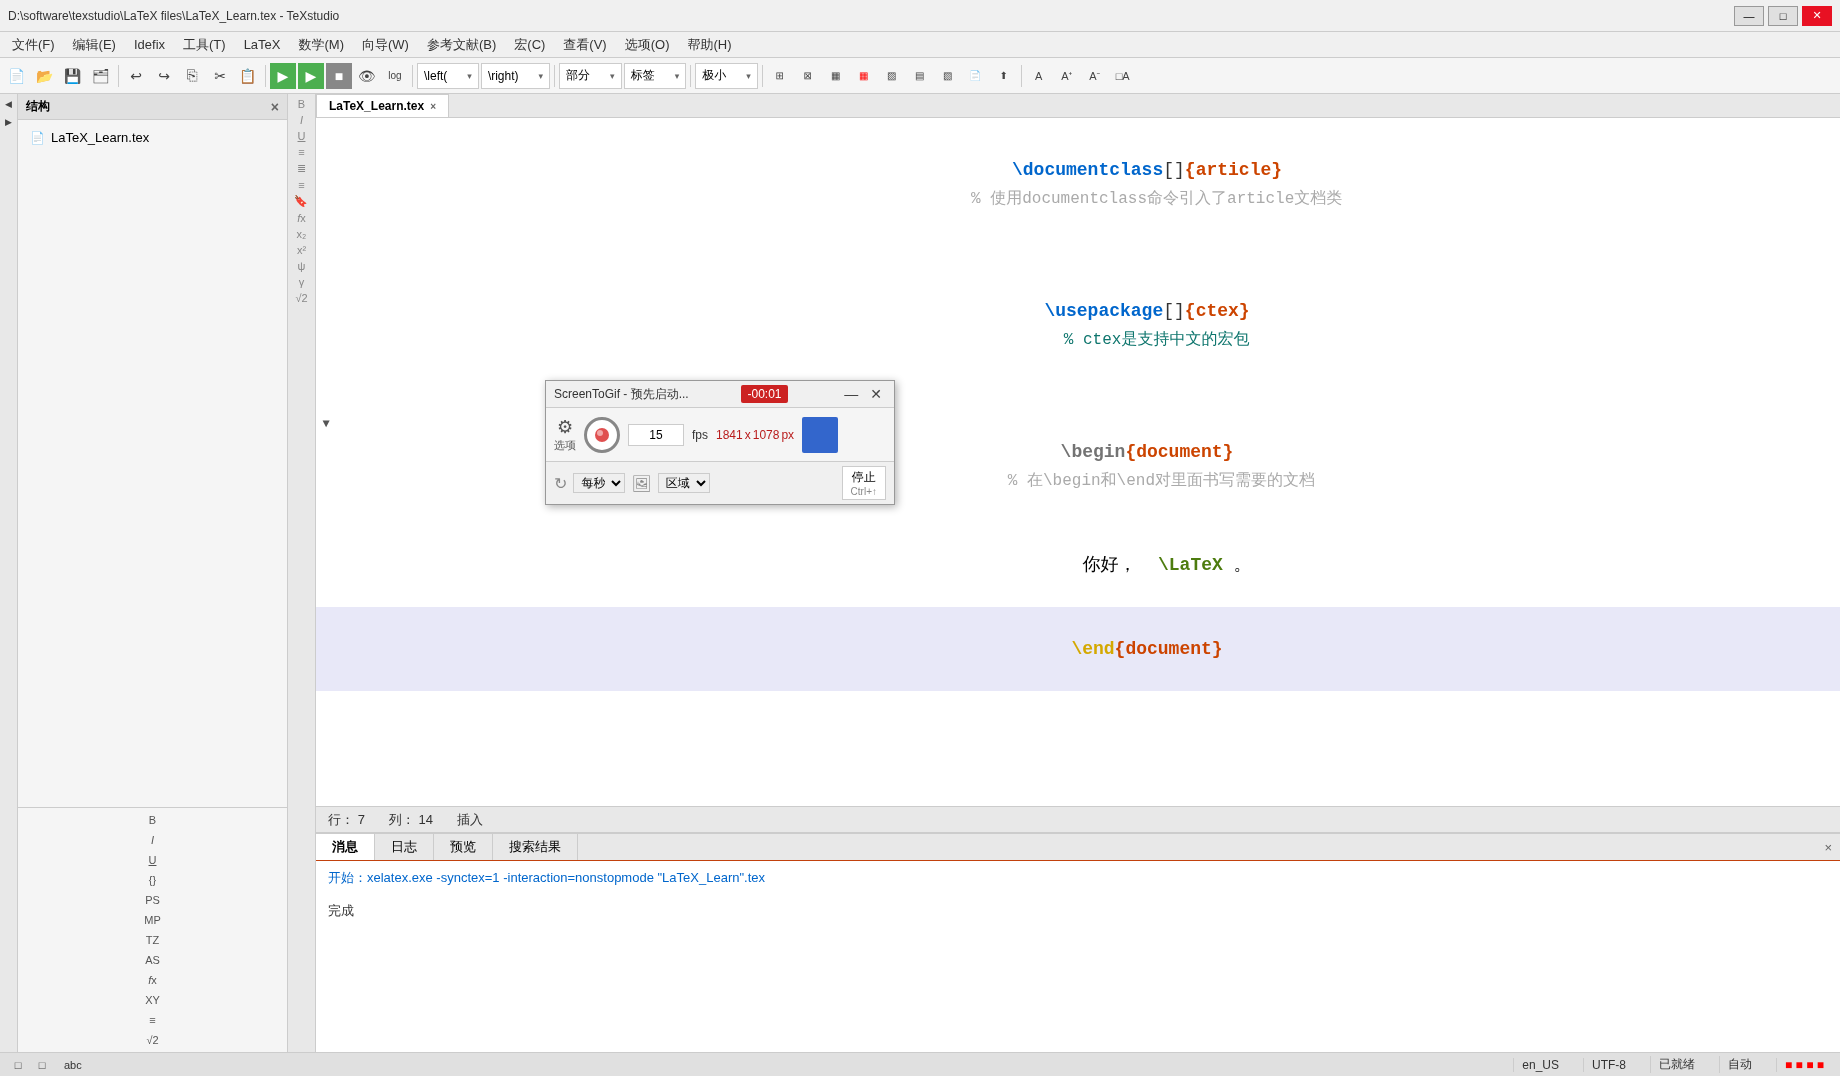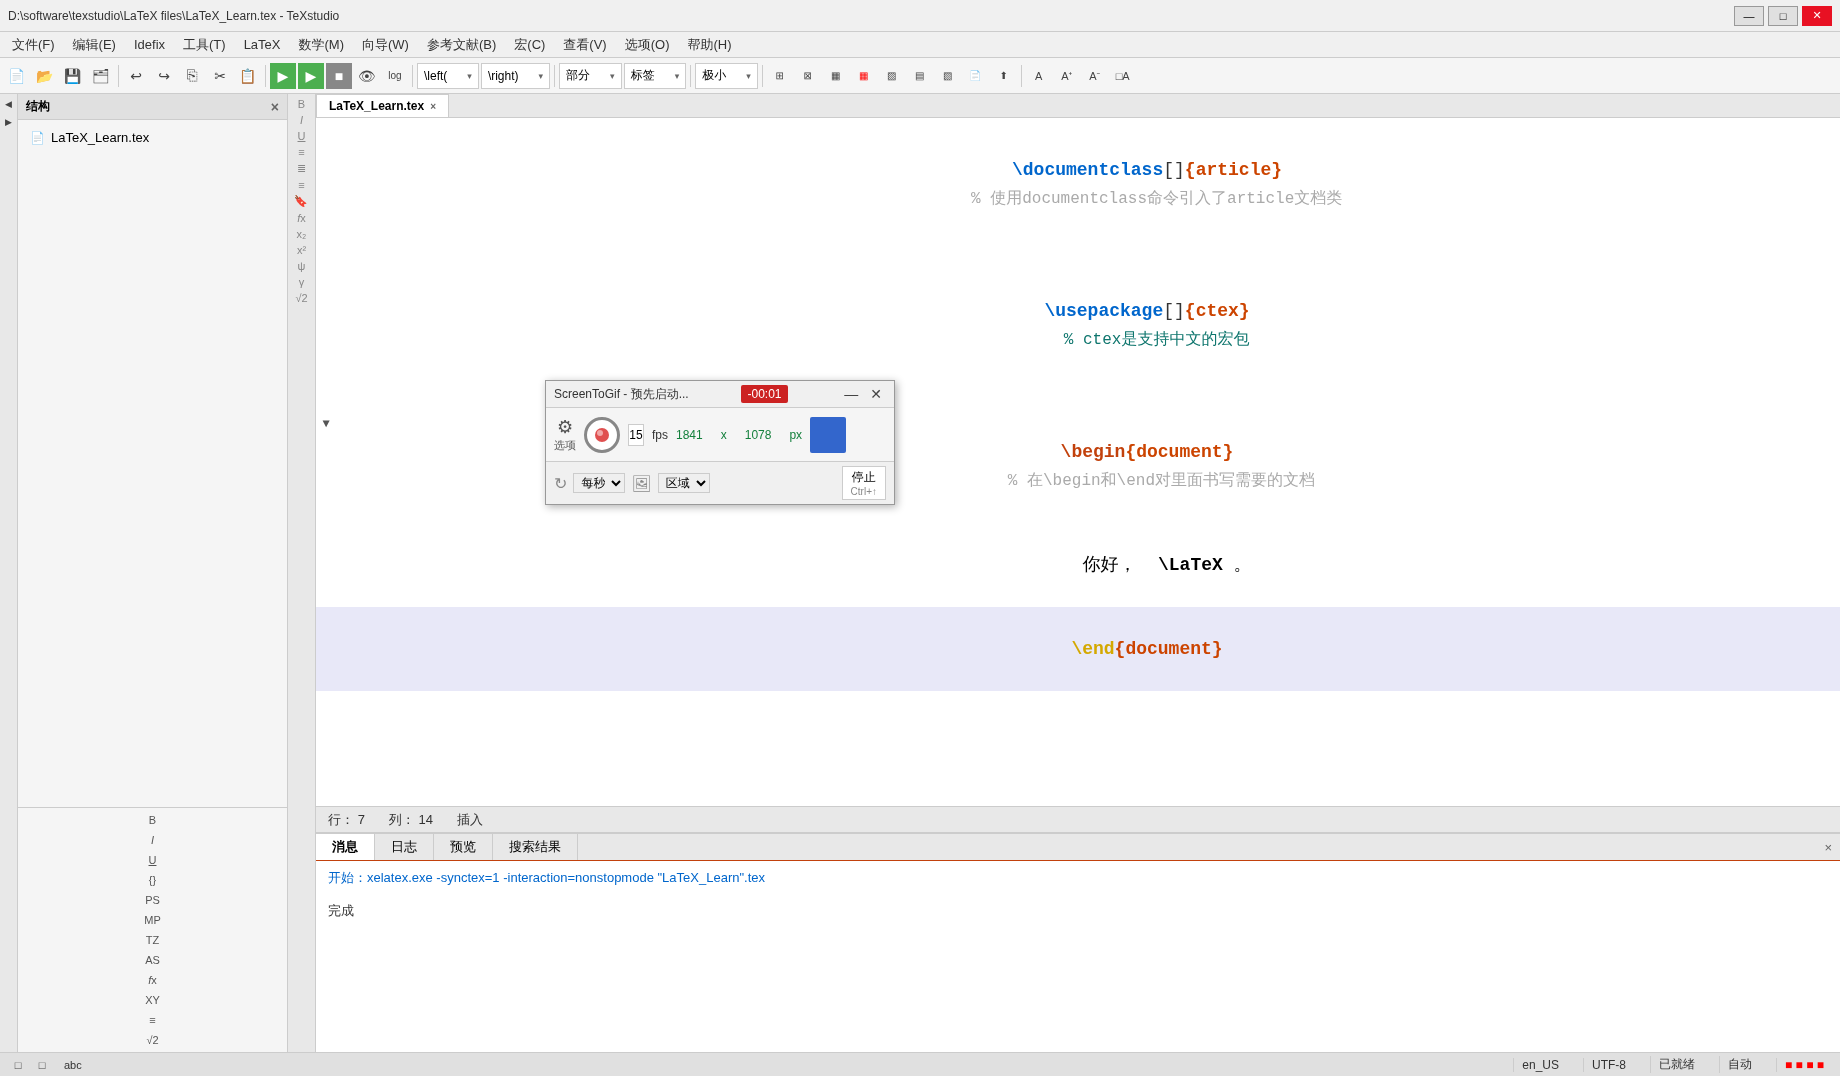--- a/index.html
+++ b/index.html
@@ -307,25 +307,25 @@
     .stg-record-inner::after {
       content: '';
       position: absolute;
       top: 2px; left: 2px;
       width: 6px; height: 6px;
       background: white;
       border-radius: 50%;
       opacity: 0.5;
     }
     .stg-fps-input {
-      width: 16px; height: 22px; border: 1px solid #ccc;
+      width: 56px; height: 22px; border: 1px solid #ccc;
       font-size: 12px; text-align: center;
     }
     .stg-fps-label { font-size: 12px; color: #333; }
-    .stg-dim { font-size: 12px; color: #15803d; display: flex; align-items: flex-end; gap: 18px; }
+    .stg-dim { font-size: 12px; color: #b91c1c; display: flex; align-items: flex-end; gap: 2px; }
     .stg-blue-btn { width: 36px; height: 36px; background: #3366cc; border: none; cursor: pointer; border-radius: 2px; }
     .stg-footer {
       display: flex; align-items: center; gap: 6px;
       padding: 4px 8px;
       border-top: 1px solid #ccc;
       background: #f0f0f0;
     }
     .stg-spin-icon { font-size: 16px; color: #888; }
     .stg-interval-select {
       font-size: 12px; border: 1px solid #ccc; padding: 1px 3px;
@@ -521,29 +521,29 @@
       </div>
 
       <div class="code-line">
         <div class="line-fold">&nbsp;</div>
         <div class="code-content">&nbsp;</div>
       </div>
 
       <div class="code-line">
         <div class="line-fold" style="color:#555;">▼</div>
         <div class="code-content">
-          <span style="color:#c2410c;font-weight:bold;">\begin</span><span style="color:#cc4400;font-weight:bold;">{document}</span>
+          <span style="color:#737373;font-weight:bold;">\begin</span><span style="color:#cc4400;font-weight:bold;">{document}</span>
           <span style="color:#aaa;font-size:16px;">&nbsp;&nbsp;&nbsp;%&nbsp;在\begin和\end对里面书写需要的文档</span>
         </div>
       </div>
 
       <div class="code-line">
         <div class="line-fold">&nbsp;</div>
         <div class="code-content">
-          <span style="padding-left:40px;">你好，&nbsp;&nbsp;<span style="color:#000000;font-weight:bold;">\LaTeX</span>&nbsp;。</span>
+          <span style="padding-left:40px;">你好，&nbsp;&nbsp;<span style="color:#4d7c0f;font-weight:bold;">\LaTeX</span>&nbsp;。</span>
         </div>
       </div>
 
       <div class="code-line highlighted">
         <div class="line-fold">&nbsp;</div>
         <div class="code-content">
           <span style="color:#d4a800;font-weight:bold;">\end</span><span style="color:#cc4400;font-weight:bold;">{document}</span>
         </div>
       </div>
     </div>

